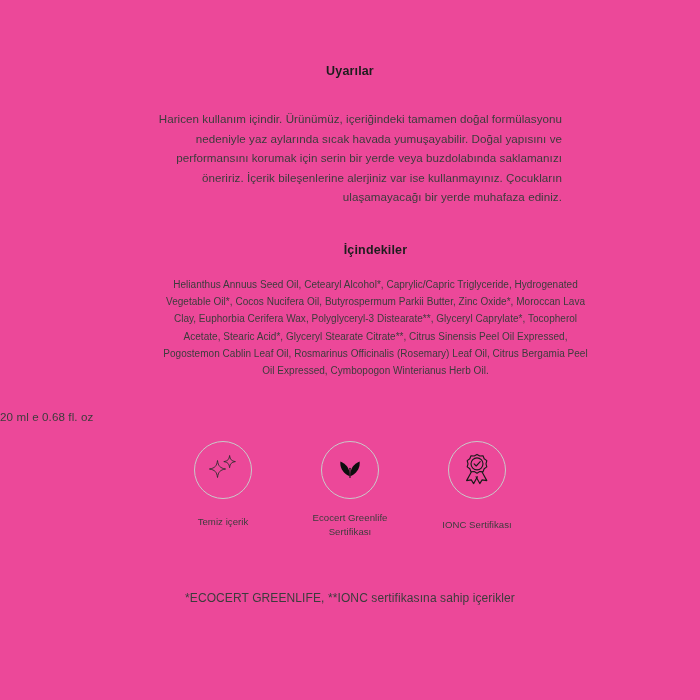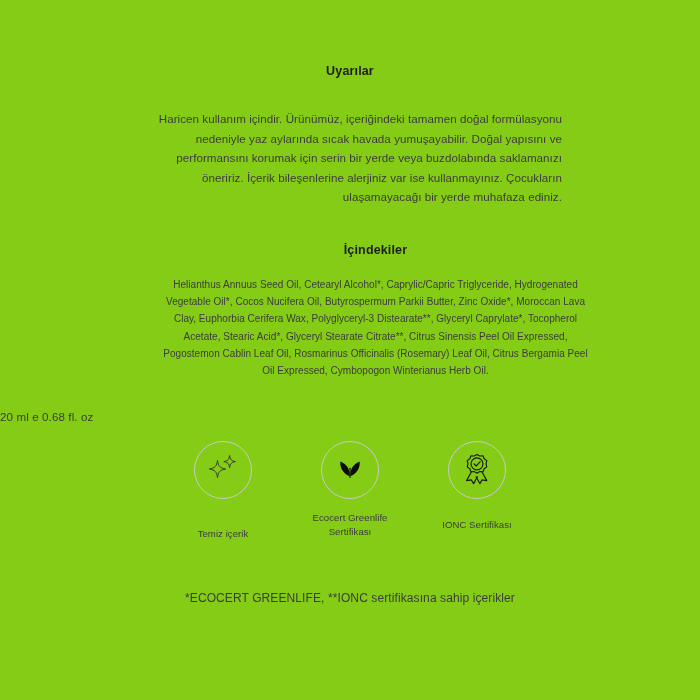--- a/index.html
+++ b/index.html
@@ -12,21 +12,21 @@
     height: 700px;
     font-family: "Liberation Sans", sans-serif;
     color: #3a3a3a;
     -webkit-font-smoothing: antialiased;
     overflow: hidden;
   }
   .page {
     position: relative;
     width: 700px;
     height: 700px;
-    background: #84cc16;
+    background: #ec4899;
     box-sizing: border-box;
   }
 
   
   .warnings-section {
     position: absolute;
     top: 63px;
     left: 0;
     width: 700px;
   }
@@ -100,21 +100,21 @@
     width: 58px;
     height: 58px;
     border-radius: 50%;
     border: 1px solid #c9c9c9;
     display: flex;
     align-items: center;
     justify-content: center;
     box-sizing: border-box;
   }
   .badge-label {
-    margin-top: 28px;
+    margin-top: 16px;
     font-size: 9.6px;
     line-height: 13.5px;
     text-align: center;
     color: #3c3c3c;
     letter-spacing: 0.05px;
     white-space: pre-line;
   }
   .badge-2 .badge-label { margin-top: 12px; }
   .badge-3 .badge-label { margin-top: 19px; }
 

